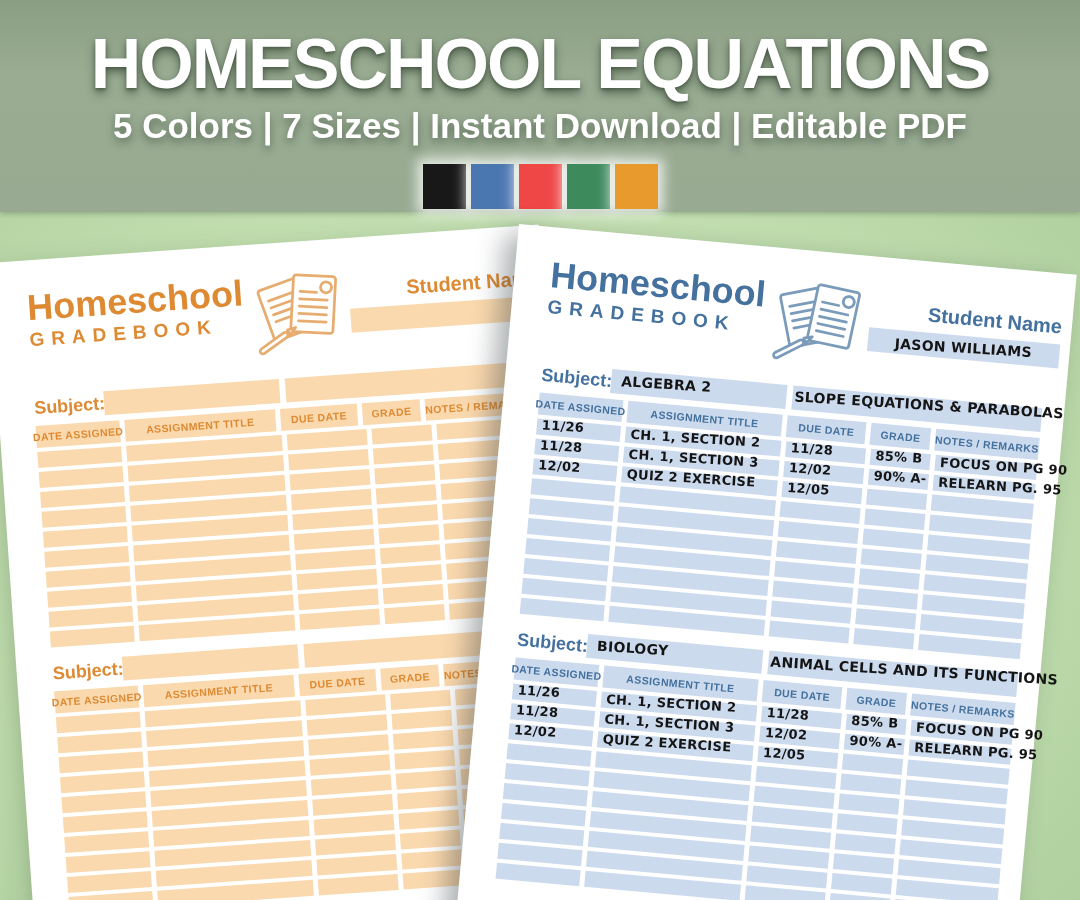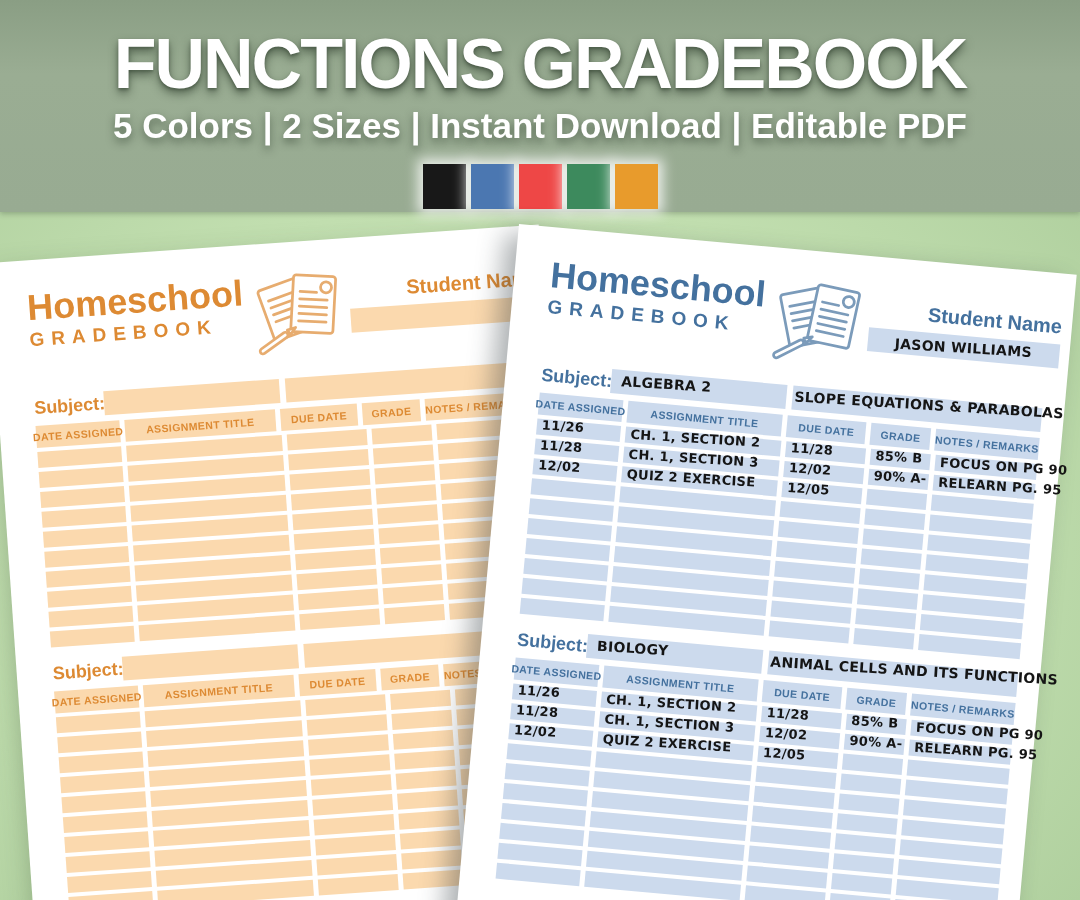--- a/index.html
+++ b/index.html
@@ -77,22 +77,22 @@
     font-family:"DejaVu Sans", sans-serif; font-weight:bold; color:#151515;
     display:inline-block; transform:rotate(-1.6deg); letter-spacing:.3px; font-size:14px;
   }
 </style>
 </head>
 <body>
 
 <div class="canvas">
 
   <div class="band">
-    <div class="title">FUNCTIONS GRADEBOOK</div>
-    <div class="subtitle">5 Colors | 2 Sizes | Instant Download | Editable PDF</div>
+    <div class="title">HOMESCHOOL EQUATIONS</div>
+    <div class="subtitle">5 Colors | 7 Sizes | Instant Download | Editable PDF</div>
     <div class="swatches">
         <div class="swatch" style="background: rgb(24, 24, 24);"></div>
         <div class="swatch" style="background: rgb(75, 119, 177);"></div>
         <div class="swatch" style="background: rgb(238, 71, 70);"></div>
         <div class="swatch" style="background: rgb(61, 138, 93);"></div>
         <div class="swatch" style="background: rgb(232, 155, 44);"></div>
       </div>
   </div>
 
   <div class="page orange" style="--accent: #dd8a33; --cell: #fbd9ae;">

